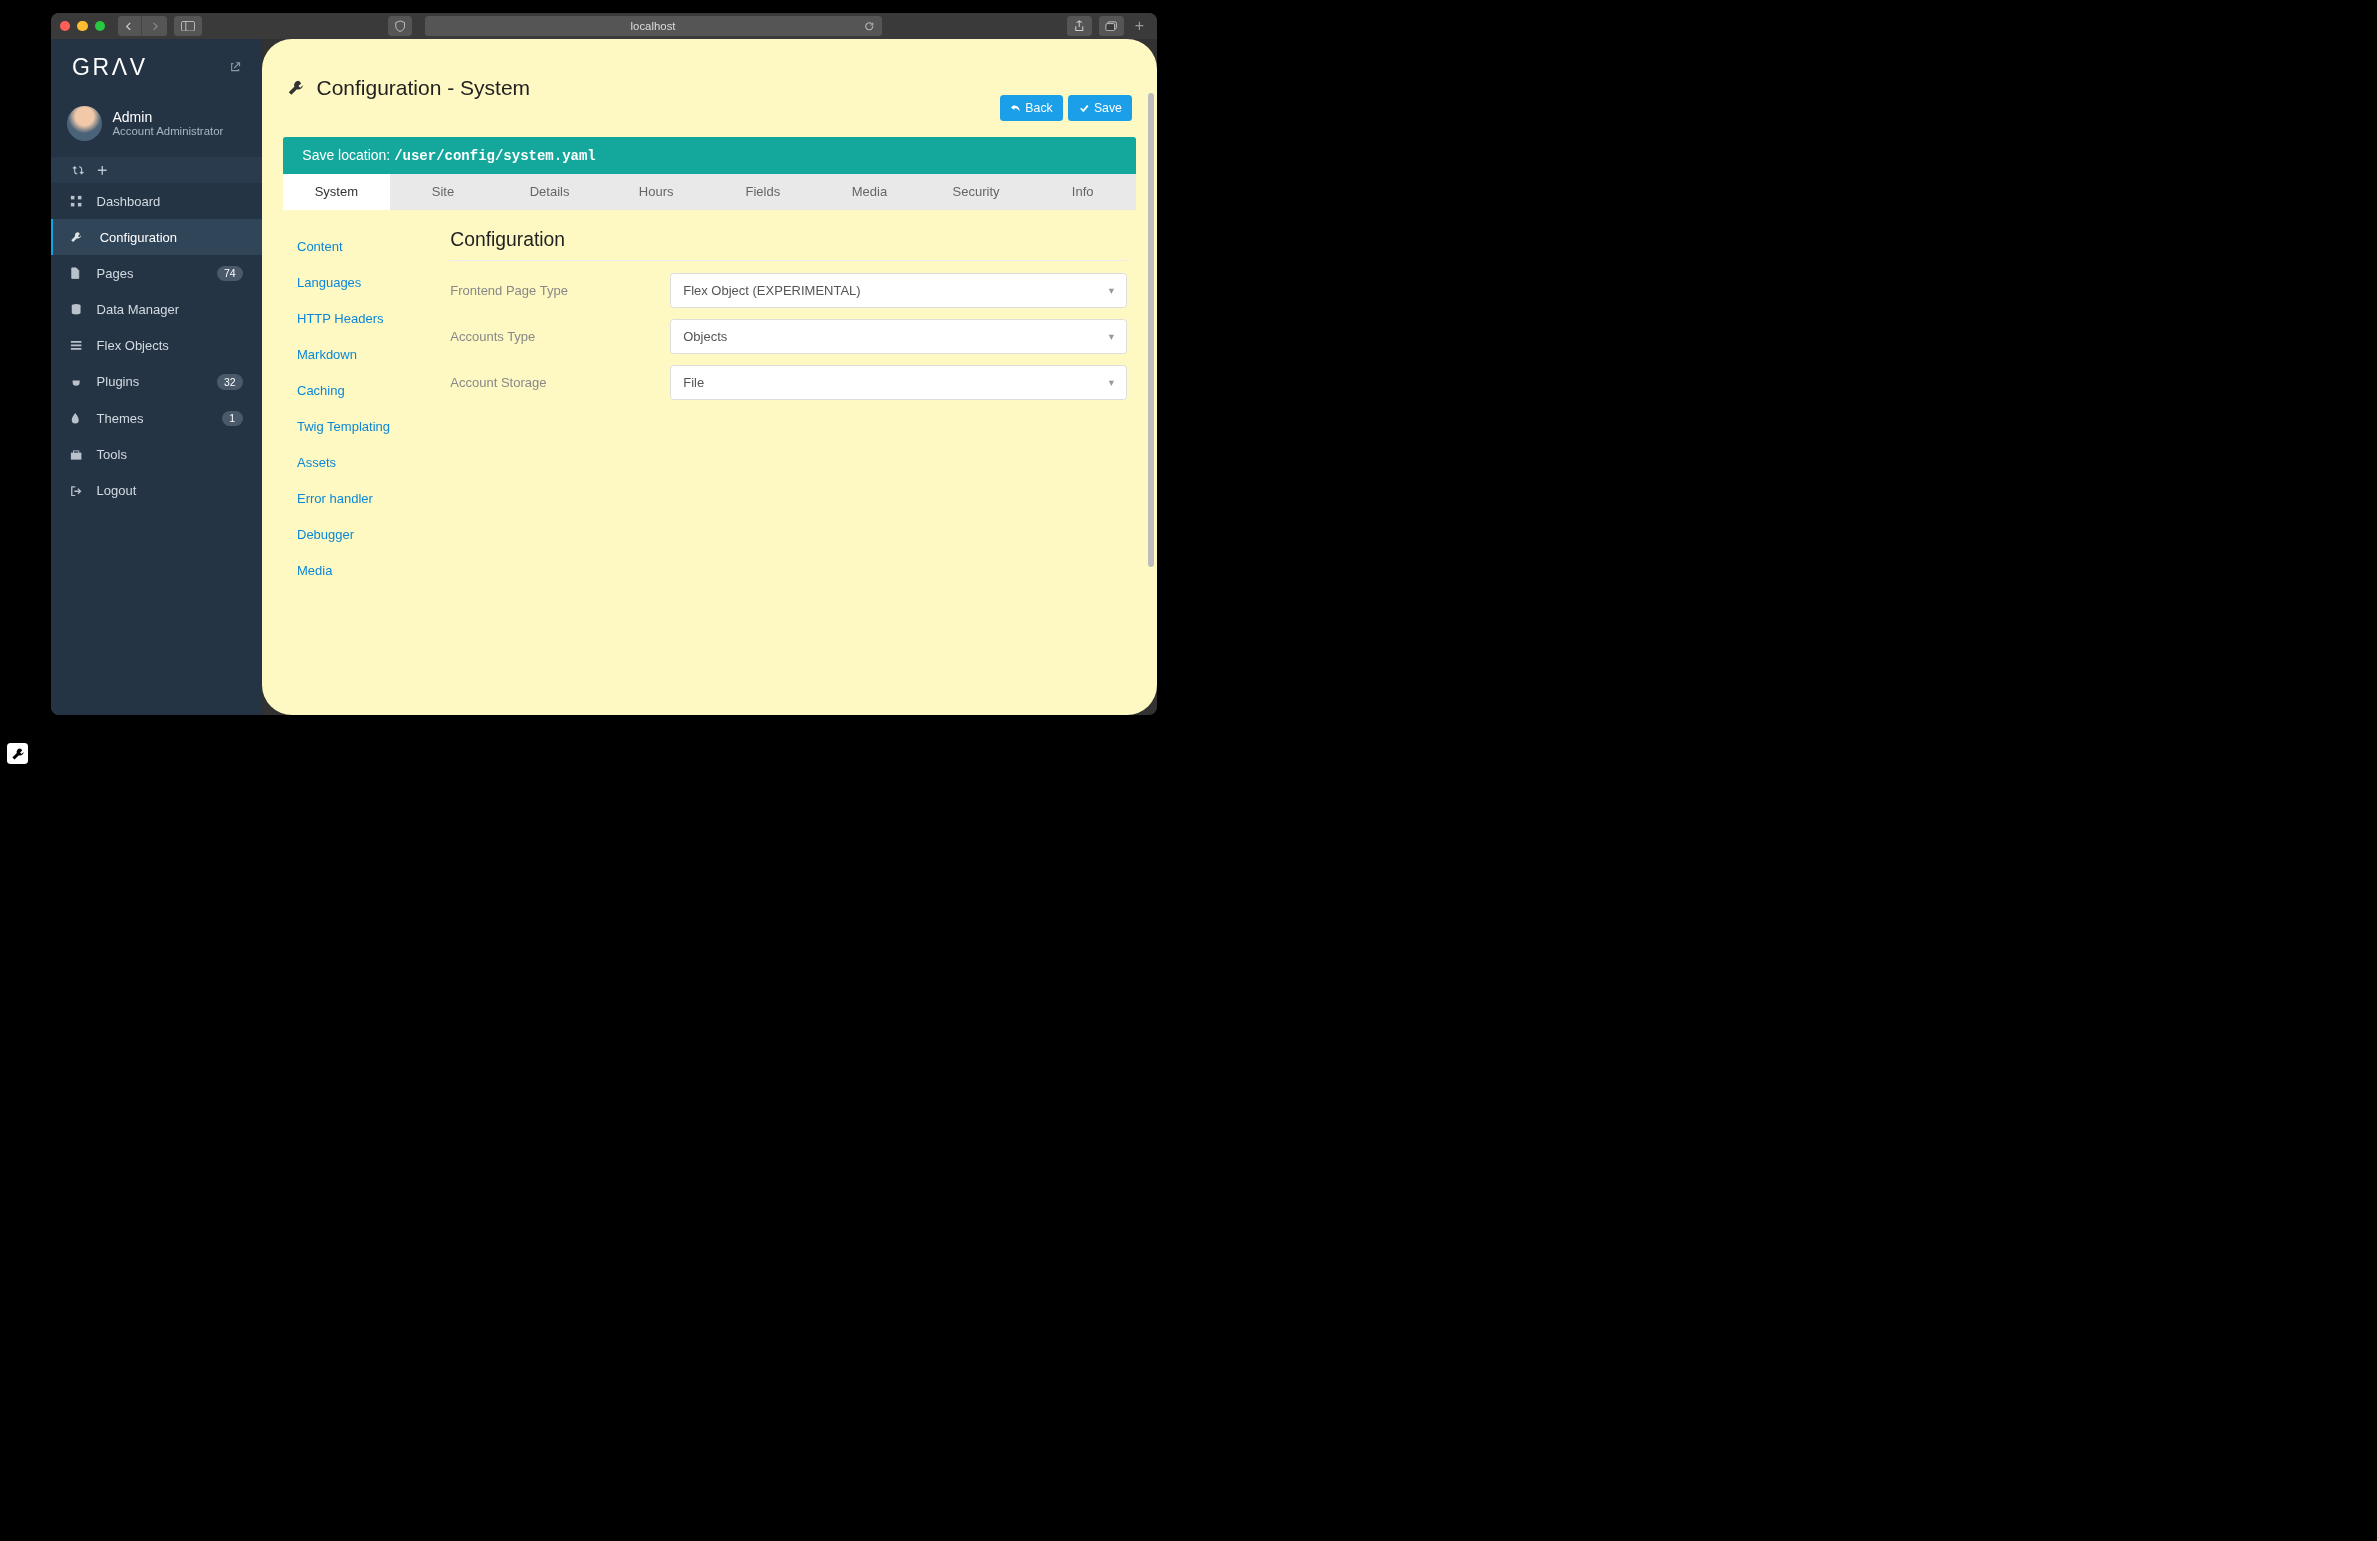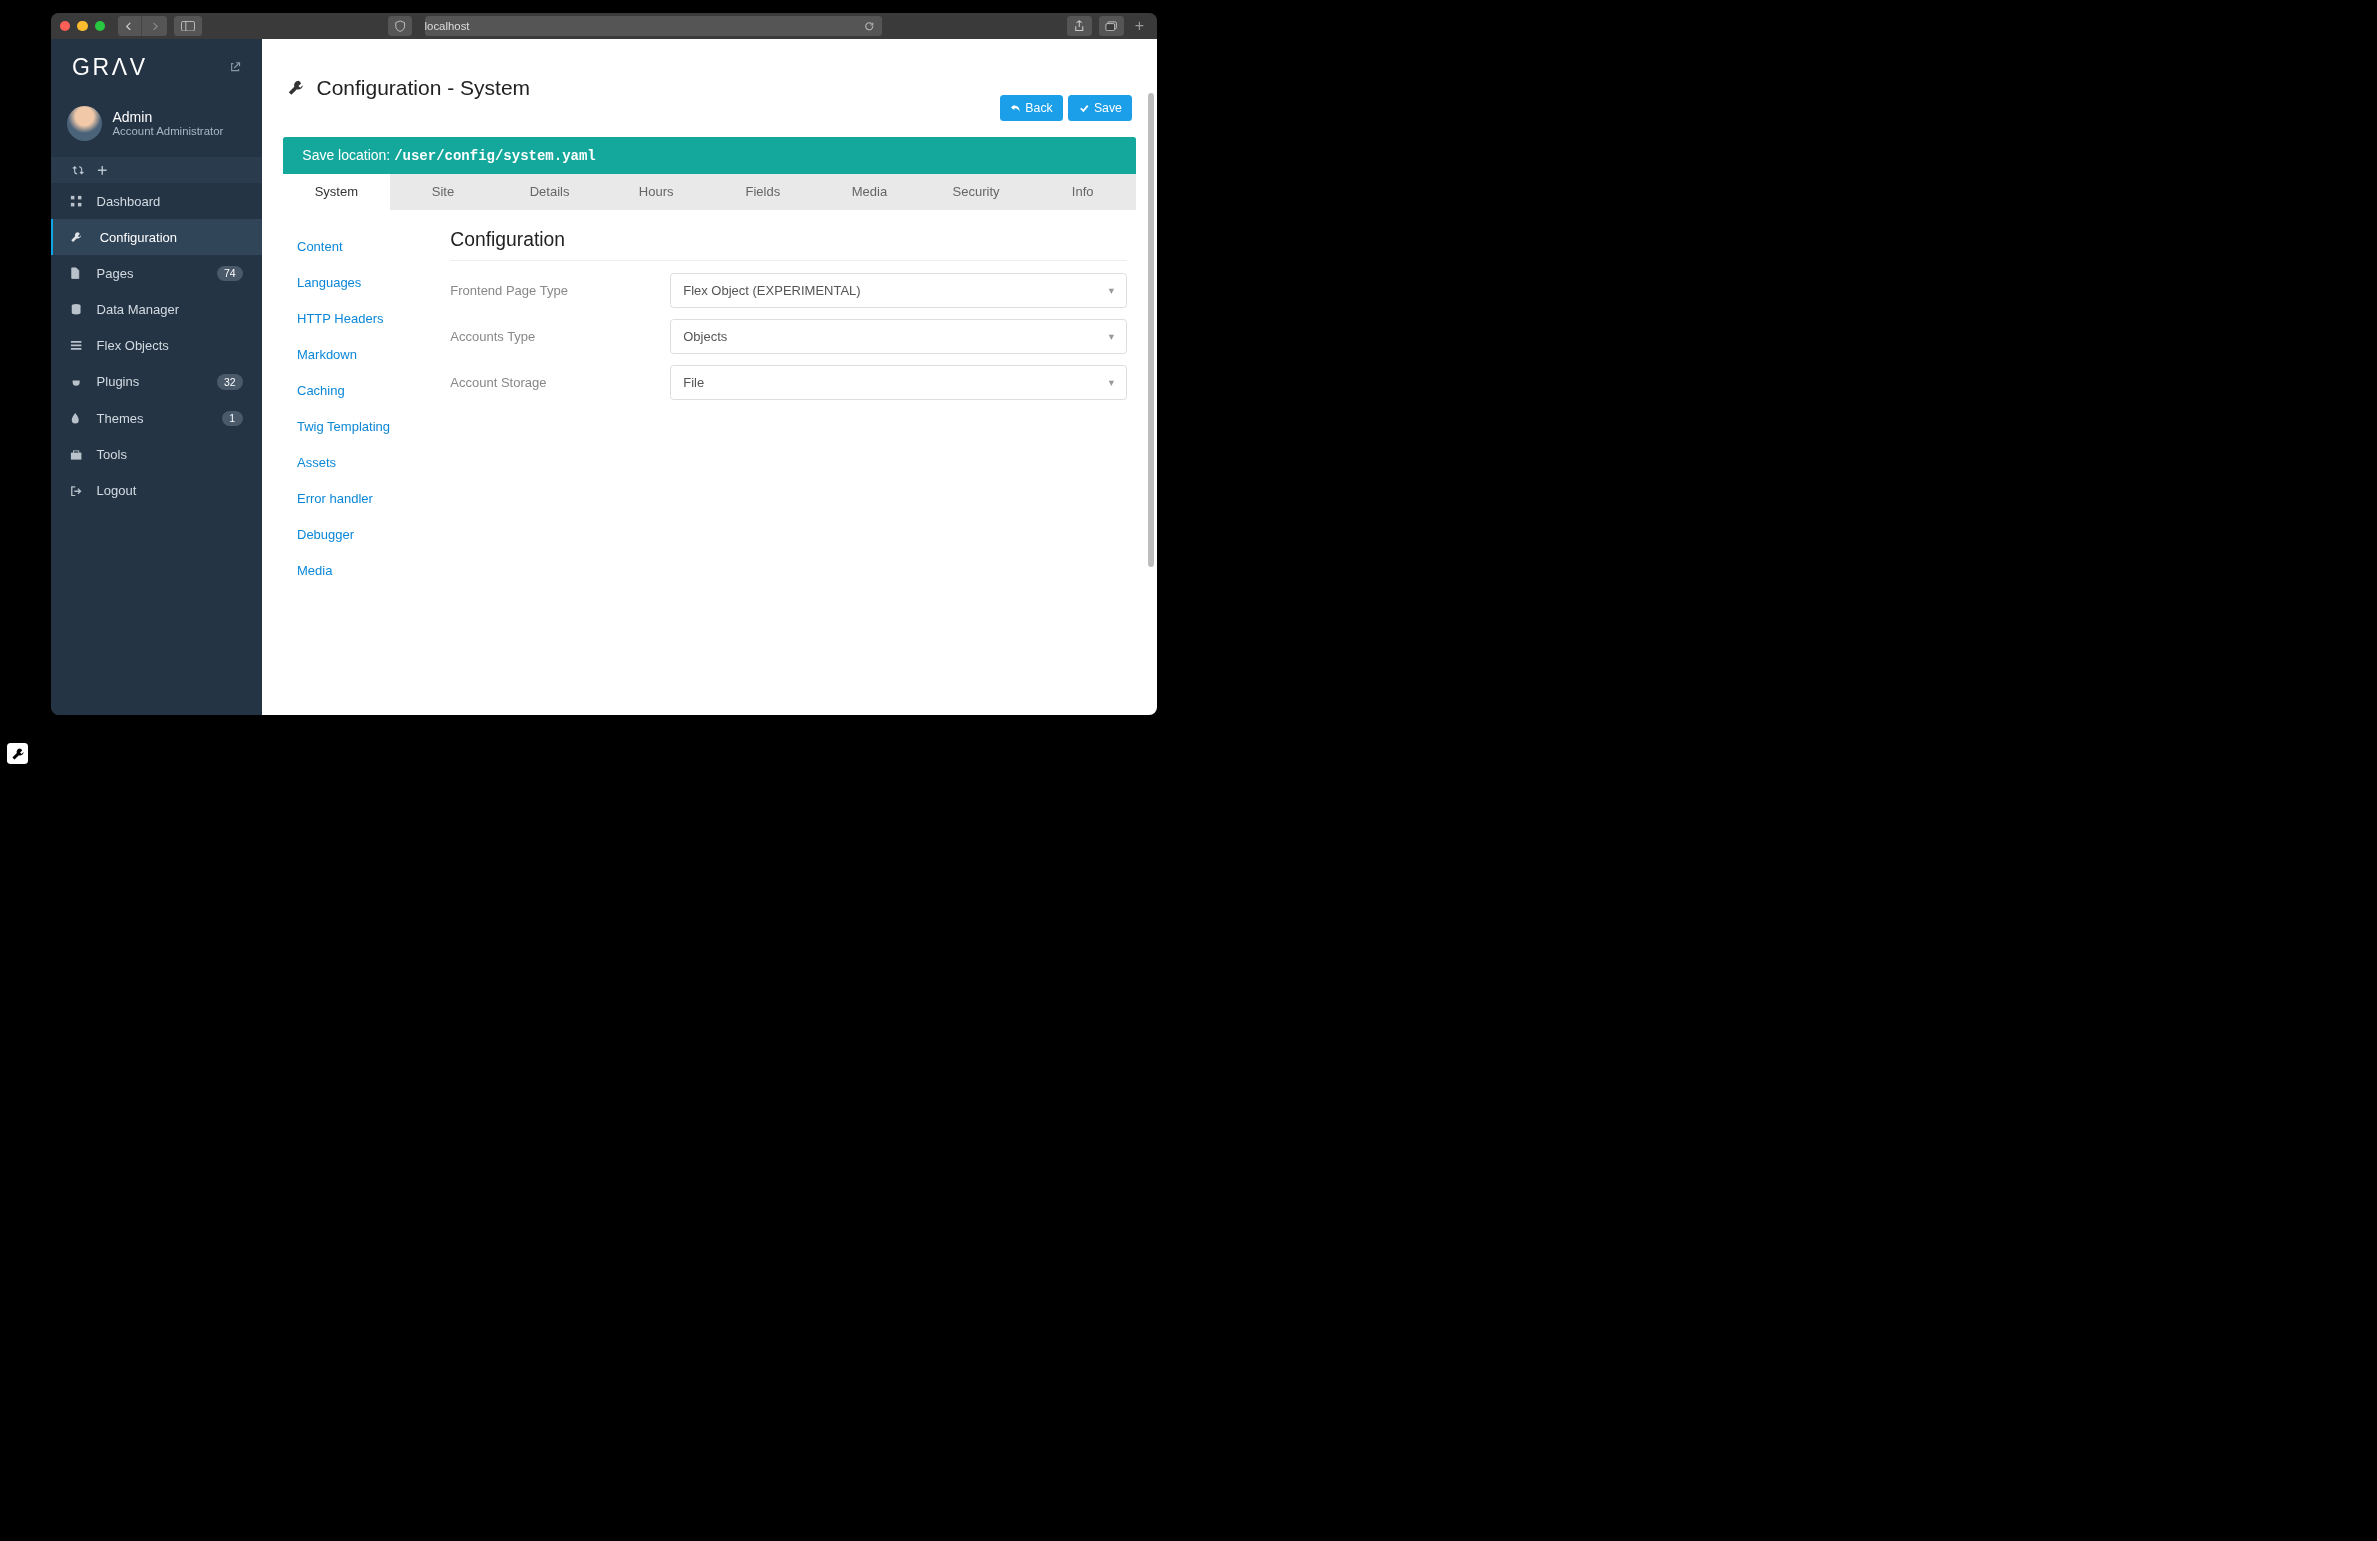--- a/index.html
+++ b/index.html
@@ -11,21 +11,21 @@
 .traffic { display:flex; gap:7px; margin-right:5.3px; }
 .dot { width:10.5px; height:10.5px; border-radius:50%; }
 .dot.red{background:#ff5f57}.dot.yellow{background:#febc2e}.dot.green{background:#28c840}
 .chrome-btn { height:19.3px; background:#555; border-radius:3.5px; display:flex; align-items:center; justify-content:center; color:#ccc; }
 .nav-group{display:flex;}
 .nav-group .chrome-btn{width:24.6px;border-radius:0;}
 .nav-group .chrome-btn:first-child{border-radius:3.5px 0 0 3.5px;border-right:0.9px solid #444;}
 .nav-group .chrome-btn:last-child{border-radius:0 3.5px 3.5px 0;}
 .sidebar-btn{width:28px;}
 .flex-spacer{flex:1}
-.addr { flex:0 0 457px; height:19.3px; background:#555; border-radius:3.5px; display:flex; align-items:center; justify-content:flex-start; color:#ddd; font-size:11.4px; position:relative; }
+.addr { flex:0 0 457px; height:19.3px; background:#555; border-radius:3.5px; display:flex; align-items:center; justify-content:center; color:#ddd; font-size:11.4px; position:relative; }
 .addr .reload{position:absolute;right:7px;color:#bbb;}
 .privacy-btn{width:24.6px;margin-right:5.3px;}
 .share-btn,.tabs-btn{width:24.6px;}
 .newtab{width:17.6px;height:19.3px;display:flex;align-items:center;justify-content:center;color:#999;font-size:16px;}
 
 
 .app { display:flex; height:calc(100% - 26px); }
 .side { width:211px; background:#253444; color:#c5ced6; display:flex; flex-direction:column; font-size:13px;}
 .logo-row{height:56px;display:flex;align-items:center;padding:0 21px;justify-content:space-between;}
 .logo{font-weight:300;font-size:23px;letter-spacing:2.6px;color:#fff;font-family:Arial,sans-serif;}
@@ -34,21 +34,21 @@
 .avatar{width:35px;height:35px;border-radius:50%;background:radial-gradient(circle at 50% 30%, #f1c9a9 0 30%, #4a6379 55%);}
 .user-name{color:#fff;font-size:14px;}
 .user-role{color:#a9b6c2;font-size:11.4px;}
 .quick-row{background:#2a3b4d;padding:8px 21px;color:#b7c3ce;display:flex;gap:12.3px;font-size:12.3px;}
 .nav-item{display:flex;align-items:center;gap:12.3px;padding:10.5px 19.3px;cursor:pointer;color:#d3dbe2;}
 .nav-item.active{background:#314558;border-left:2.6px solid #0ea5e9;padding-left:16.7px;color:#fff;gap:16px;}
 .nav-icon{width:14px;text-align:center;opacity:.85;}
 .badge{margin-left:auto;background:#4a5a6b;color:#fff;border-radius:8.8px;font-size:10.5px;padding:1.8px 7px;min-width:21px;text-align:center;}
 
 
-.main{flex:1;background:#ffffff;display:flex;flex-direction:column;position:relative;overflow:hidden;}
+.main{flex:1;background:#fef9c3;display:flex;flex-direction:column;position:relative;overflow:hidden;border-radius:30px;}
 .main-scroll{position:absolute;right:2.6px;top:54px;width:6.1px;height:474px;background:#bdbdbd;border-radius:3.5px;}
 .titlebar{display:flex;align-items:center;padding:16px 24.6px;gap:12.3px;}
 .titlebar h1{font-size:21px;font-weight:400;color:#222;}
 .title-icon{font-size:16px;color:#333;}
 .actions{margin-left:auto;display:flex;gap:5.3px;margin-top:40px;}
 .btn{background:#1a9fe8;color:#fff;border:none;border-radius:3.5px;padding:6.1px 10.5px;font-size:12.3px;display:flex;align-items:center;gap:4.4px;cursor:pointer;}
 .content-wrap{padding:0 21px 21px;display:flex;flex-direction:column;flex:1;}
 .save-bar{background:#14a89d;color:#fff;padding:9.7px 19.3px;font-size:14px;border-radius:2.6px 2.6px 0 0;}
 .save-bar .path{font-weight:600;font-family:Liberation Mono, monospace;}
 .tabs{display:flex;background:#e9e9e9;font-size:13px;color:#666;}

